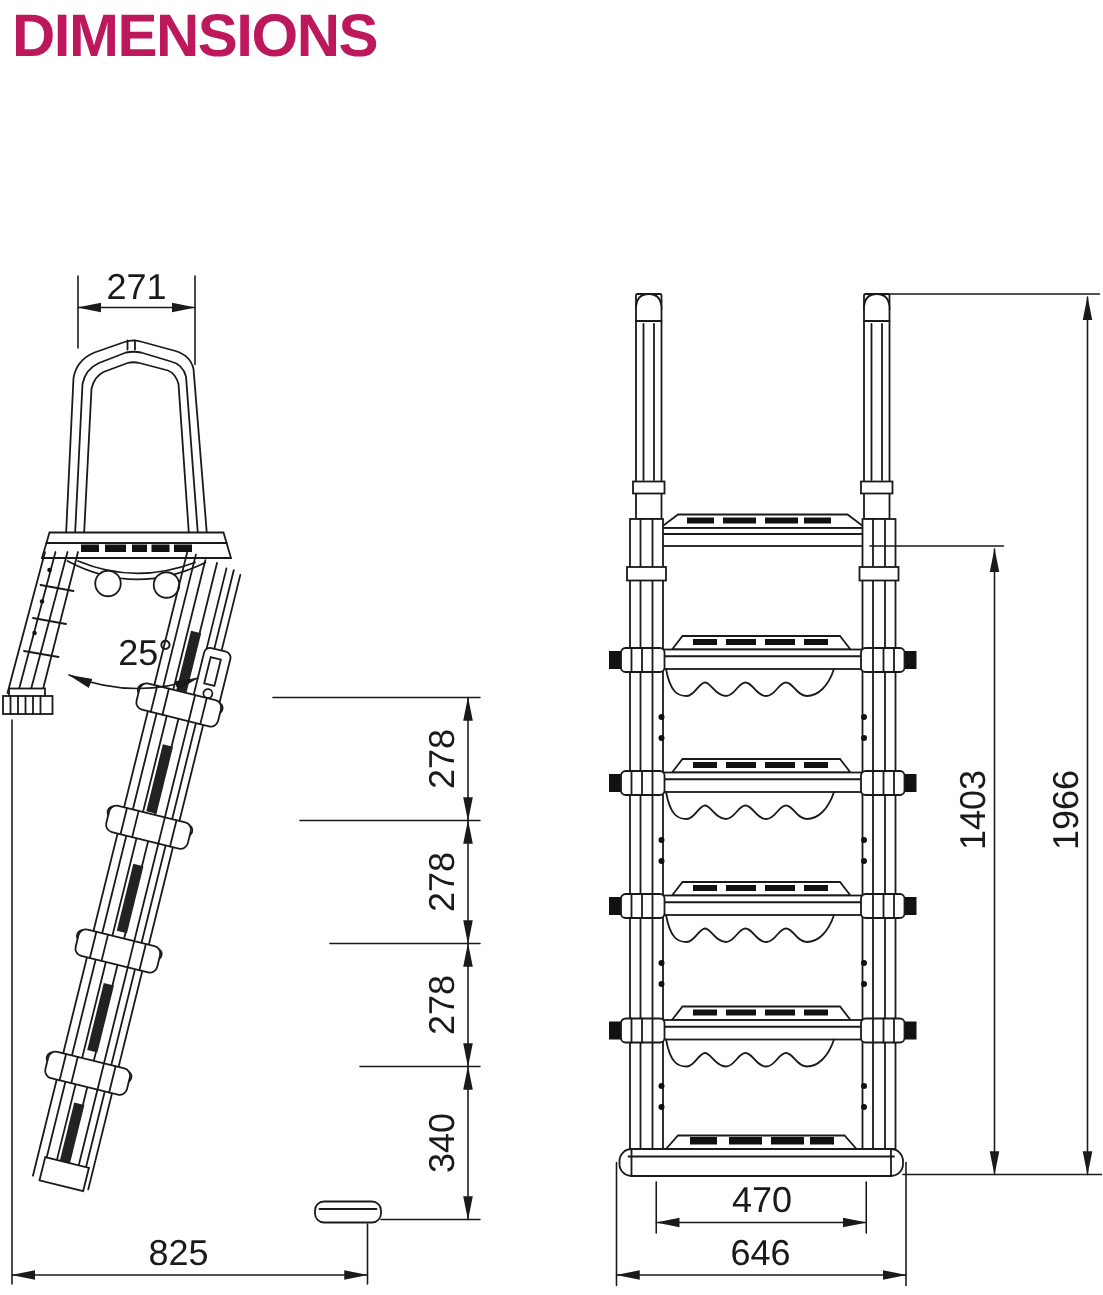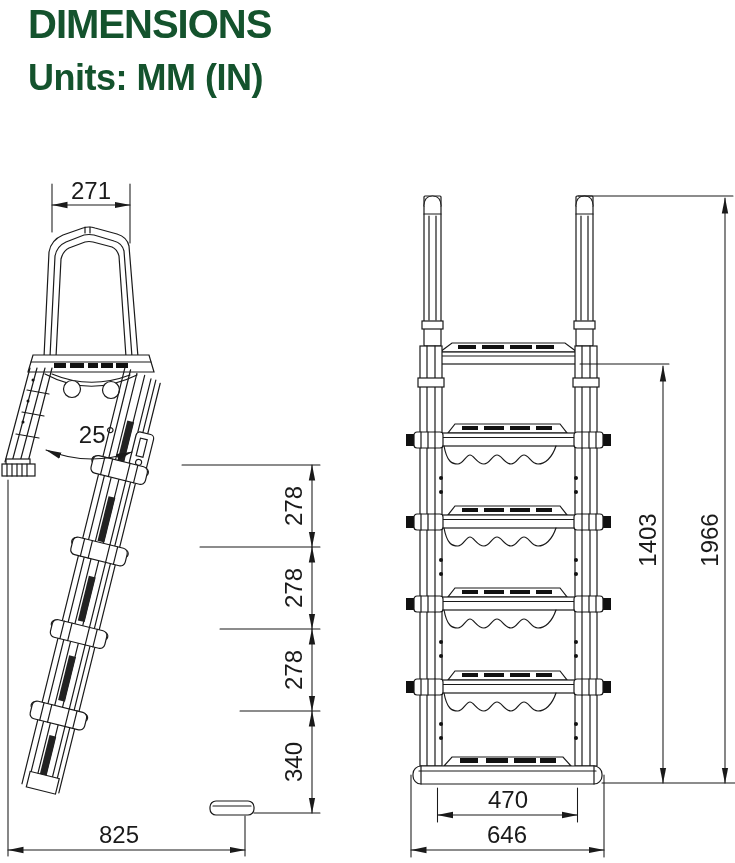--- a/index.html
+++ b/index.html
@@ -1,31 +1,30 @@
 <!DOCTYPE html>
 <html><head>
 <meta charset="utf-8">
 <style>
   html,body{margin:0;padding:0;background:#fff;}
   .canvas{position:relative;width:735px;height:863px;background:#ffffff;overflow:hidden;
           font-family:"Liberation Sans",sans-serif;}
-  .heading{position:absolute;left:8px;top:2px;color:#14532d;margin-left:20px;}
+  .heading{position:absolute;left:8px;top:2px;color:#be185d;}
   .heading h1{margin:0;font-size:40px;font-weight:bold;letter-spacing:-1px;line-height:1.1;}
   .heading h2{margin:14px 0 0 0;font-size:36px;font-weight:bold;letter-spacing:-0.5px;line-height:1.0;}
   svg.drawing{position:absolute;left:0;top:0;}
   .dim-text{fill:#1a1a1a;stroke:none;font-family:"Liberation Sans",sans-serif;font-size:24px;}
 </style>
 </head>
 <body>
 
 <div class="canvas">
 
   <div class="heading">
     <h1>DIMENSIONS</h1>
-    <h2>Units: MM (IN)</h2>
   </div>
 
   <svg class="drawing" width="735" height="863" viewBox="0 0 735 863">
     <defs>
       <marker id="aS" viewBox="0 0 16 8" markerWidth="16" markerHeight="8" refX="0.5" refY="4" orient="auto" markerUnits="userSpaceOnUse">
         <path d="M16,0.8 L0,4 L16,7.2 Z" fill="#1a1a1a" stroke="none"></path>
       </marker>
       <marker id="aE" viewBox="0 0 16 8" markerWidth="16" markerHeight="8" refX="15.5" refY="4" orient="auto" markerUnits="userSpaceOnUse">
         <path d="M0,0.8 L16,4 L0,7.2 Z" fill="#1a1a1a" stroke="none"></path>
       </marker>

